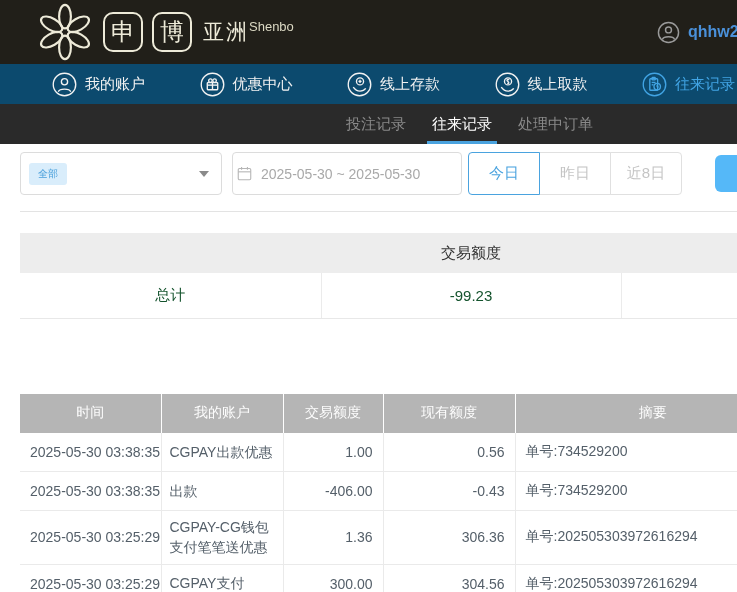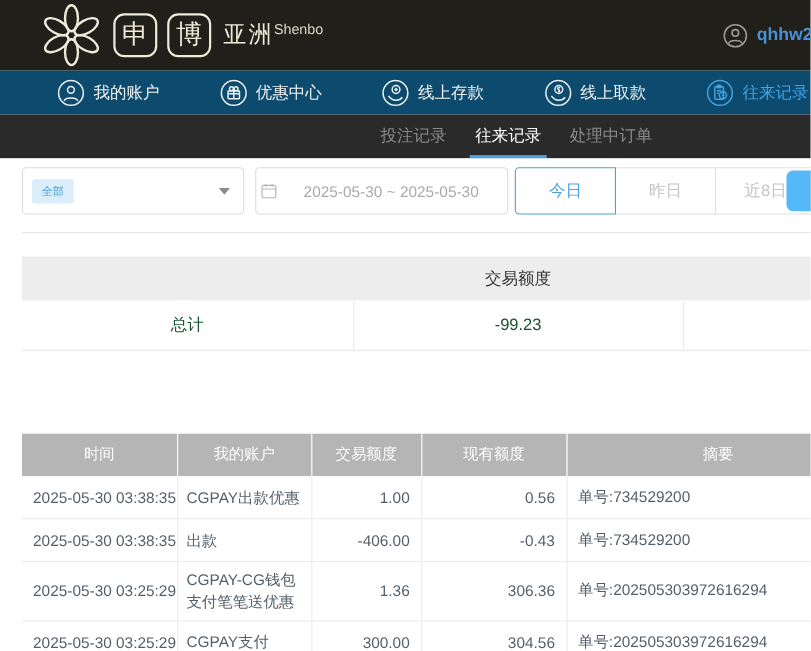--- a/index.html
+++ b/index.html
@@ -33,24 +33,24 @@
 
   
   .filterbar { position:relative; height:60px; background:#fff; }
   .select-box { position:absolute; left:20px; top:8px; width:202px; height:43px;
     border:1px solid #dcdcdc; border-radius:4px; display:flex; align-items:center;
     justify-content:space-between; padding:0 12px 0 8px; cursor:pointer; }
   .tag { background:#d9edfb; color:#4aa0dc; font-size:10px; padding:4px 9px; border-radius:3px; }
   .caret { width:0; height:0; border-left:5px solid transparent; border-right:5px solid transparent;
     border-top:6px solid #8a8a8a; }
   .date-box { position:absolute; left:232px; top:8px; width:230px; height:43px;
-    border:1px solid #dcdcdc; border-radius:4px; display:flex; align-items:center; gap:24px;
+    border:1px solid #dcdcdc; border-radius:4px; display:flex; align-items:center; gap:9px;
     padding:0 4px; color:#a9a9a9; font-size:14px; cursor:pointer; white-space:nowrap; }
   .btn-group { position:absolute; left:468px; top:8px; display:flex; }
-  .qbtn { width:92px; height:43px; background:#fff; border:1px solid #e0e0e0;
+  .qbtn { width:72px; height:43px; background:#fff; border:1px solid #e0e0e0;
     font-size:15px; color:#c5c5c5; display:flex; align-items:center; justify-content:center; cursor:pointer; }
   .qbtn + .qbtn { margin-left:-1px; }
   .qbtn:first-child { border-radius:4px 0 0 4px; }
   .qbtn:last-child { border-radius:0 4px 4px 0; }
   .qbtn.active { border:1px solid #4aa3df; color:#4aa3df; z-index:1; }
   .search-btn { position:absolute; left:715px; top:11px; width:52px; height:37px;
     background:#55b8f8; border:none; border-radius:6px; cursor:pointer; }
 
   .divider { margin:7px 0 0 20px; width:717px; border-top:1px solid #e3e3e3; }
 

